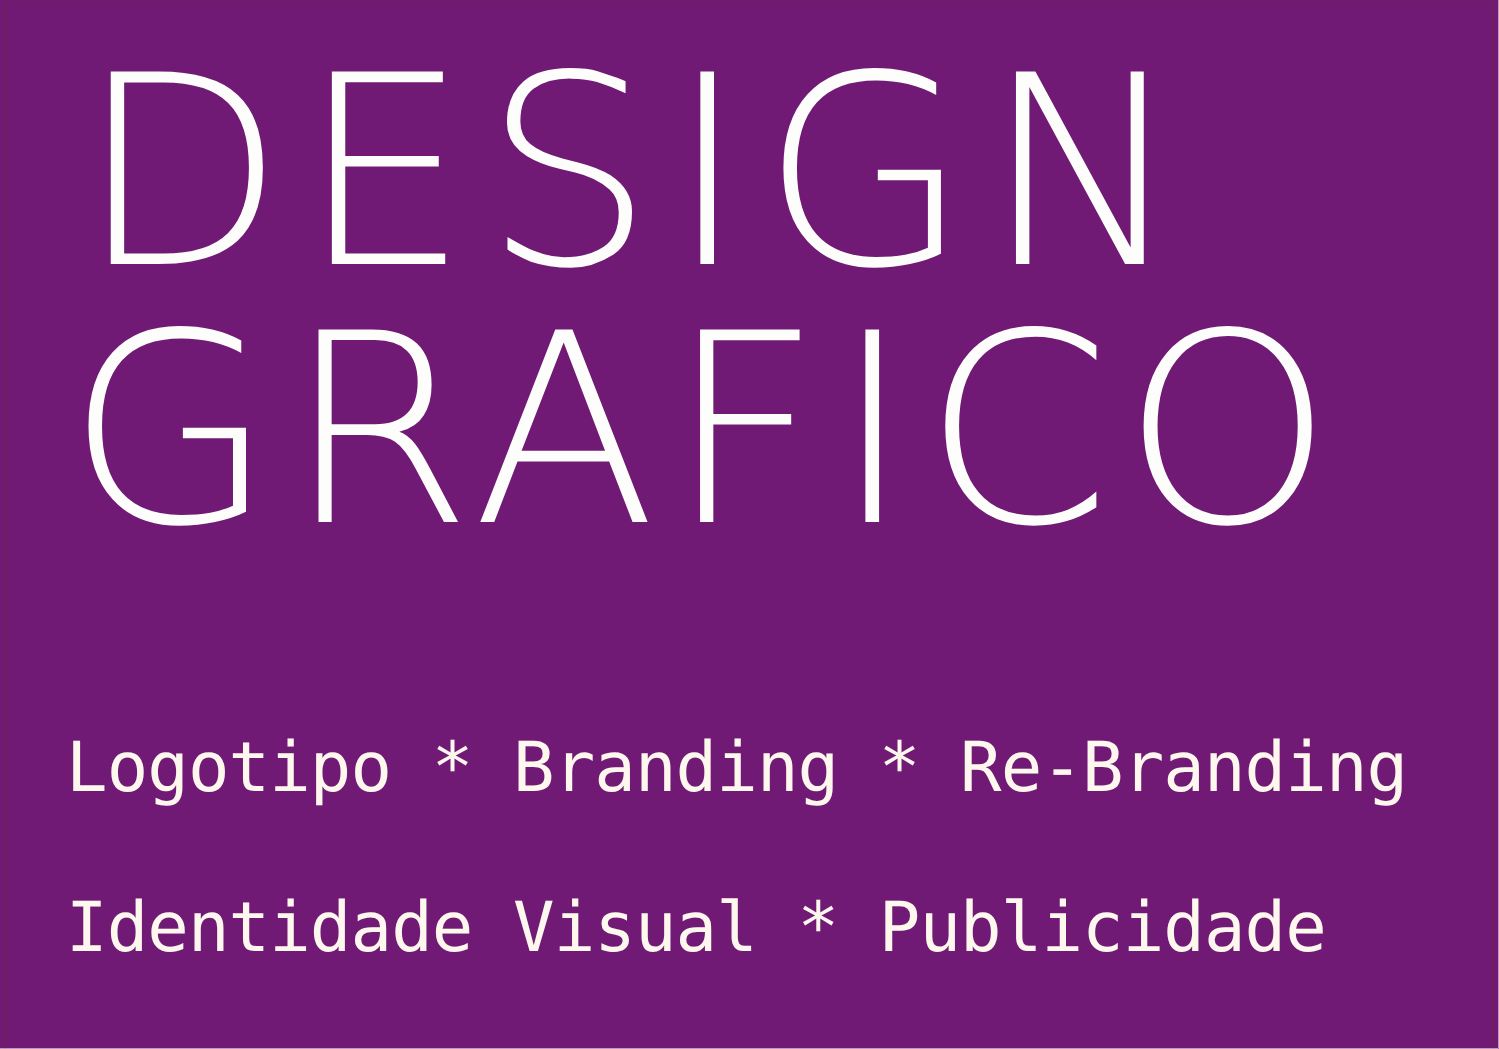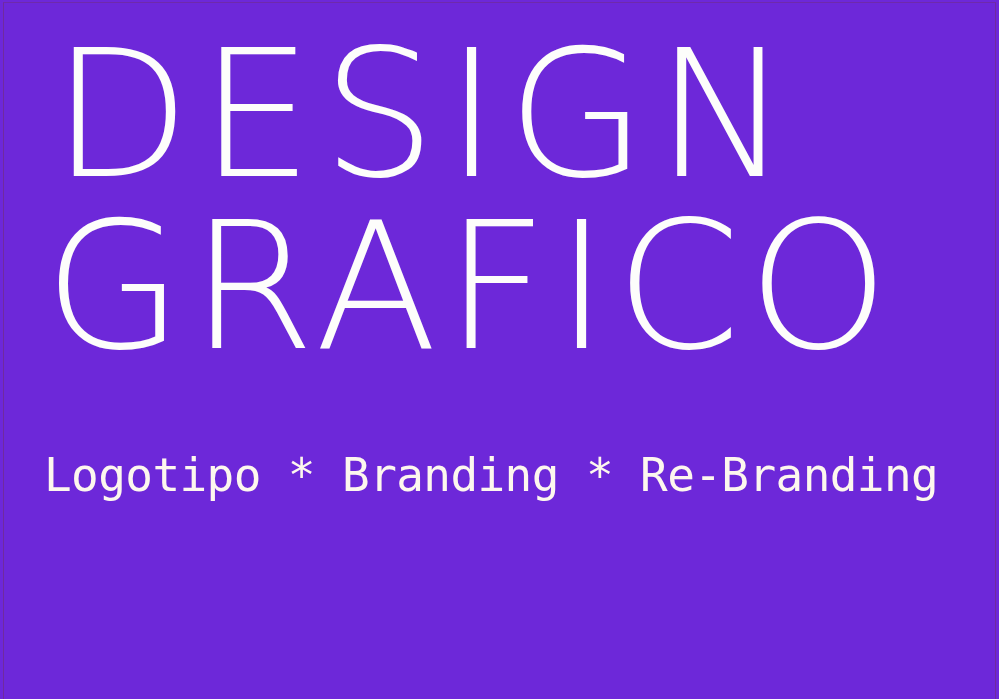--- a/index.html
+++ b/index.html
@@ -6,21 +6,21 @@
     margin: 0;
     padding: 0;
     background: #ffffff;
   }
 
   #poster {
     position: relative;
     width: 999px;
     height: 699px;
     overflow: hidden;
-    background: #6d28d9;
+    background: #701a75;
     font-family: "DejaVu Sans", sans-serif;
     -webkit-font-smoothing: antialiased;
   }
 
   
   #edge-rule {
     position: absolute;
     left: 3px;
     top: 2px;
     right: 3px;
@@ -72,30 +72,32 @@
   }
 
   .service-line {
     color: #fdf7ee;
     font-family: "DejaVu Sans Mono", monospace;
     font-weight: 400;
     font-size: 46px;
     line-height: 53px;
     letter-spacing: -0.6px;
     white-space: nowrap;
+    margin-top: 36px;
   }
 </style>
 </head>
 <body>
 
 <div id="poster">
 
   <div id="edge-rule"></div>
 
   <div class="headline" id="headline-line-1">DESIGN</div>
 
   <div class="headline" id="headline-line-2">GRAFICO</div>
 
   <div id="service-list">
     <div class="service-line">Logotipo * Branding * Re-Branding</div>
+    <div class="service-line">Identidade Visual * Publicidade</div>
   </div>
 
 </div>
 
 </body></html>

